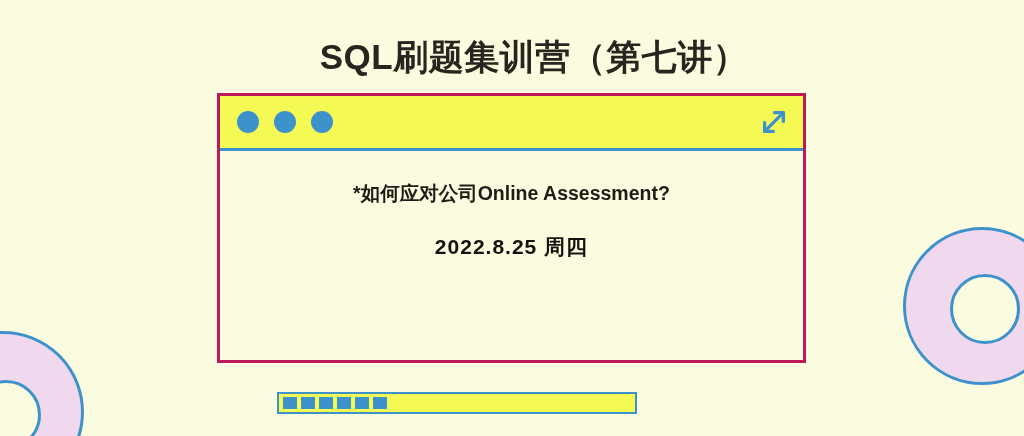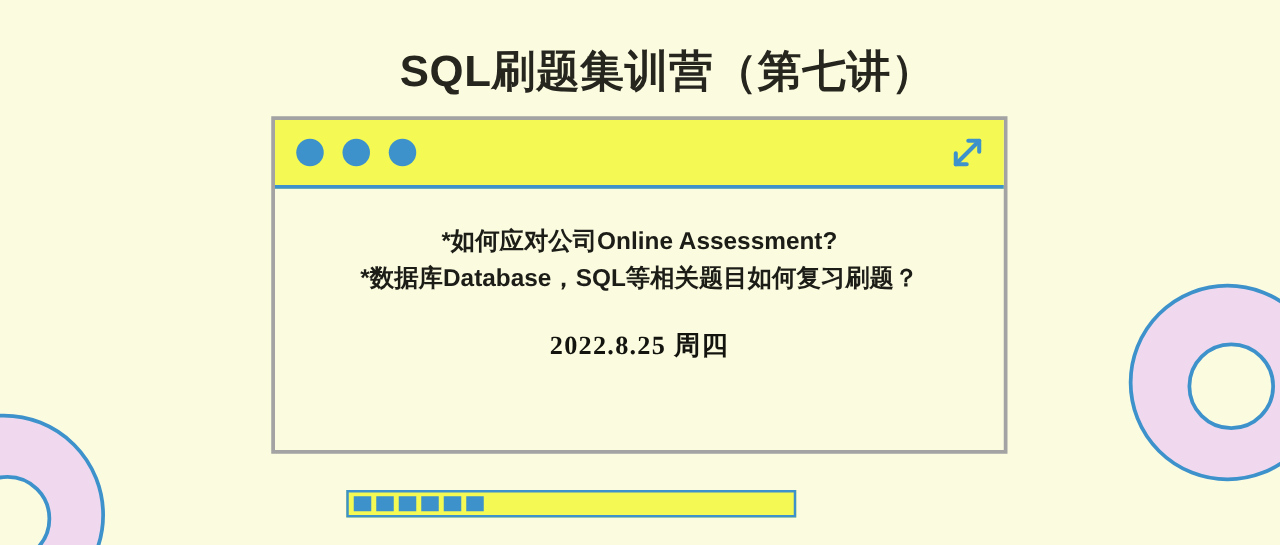--- a/index.html
+++ b/index.html
@@ -74,21 +74,21 @@
   }
 
   
   .window {
     position: absolute;
     left: 217px;
     top: 93px;
     width: 589px;
     height: 270px;
     box-sizing: border-box;
-    border: 3px solid #a3a3a3;
+    border: 3px solid #be185d;
     background: #fbfbe0;
     z-index: 2;
   }
   .titlebar {
     height: 55px;
     background: #f4f954;
     border-bottom: 3px solid #3d92cc;
     display: flex;
     align-items: center;
     justify-content: space-between;
@@ -124,21 +124,20 @@
   }
   .bullet-list li {
     font-size: 19.5px;
     font-weight: bold;
     color: #1d1d18;
     line-height: 1.55;
     white-space: nowrap;
   }
   .schedule {
     margin-top: 24px;
-    font-family: Liberation Serif, serif;
   }
   .schedule-line {
     font-size: 21px;
     font-weight: bold;
     color: #14140f;
     line-height: 1.42;
     letter-spacing: 1px;
     white-space: nowrap;
   }
 
@@ -186,21 +185,20 @@
         <line x1="4.5" y1="19.5" x2="19.5" y2="4.5"></line>
         <polyline points="12.5,4.5 19.5,4.5 19.5,11.5"></polyline>
         <polyline points="11.5,19.5 4.5,19.5 4.5,12.5"></polyline>
       </svg>
     </span>
   </div>
 
   <div class="win-body">
     <ul class="bullet-list">
       <li>*如何应对公司Online Assessment?</li>
-      <li>*数据库Database，SQL等相关题目如何复习刷题？</li>
     </ul>
     <div class="schedule">
       <div class="schedule-line">2022.8.25  周四</div>
     </div>
   </div>
 
 </div>
 
 <div class="progress-wrap">
   <span class="pblock"></span>

